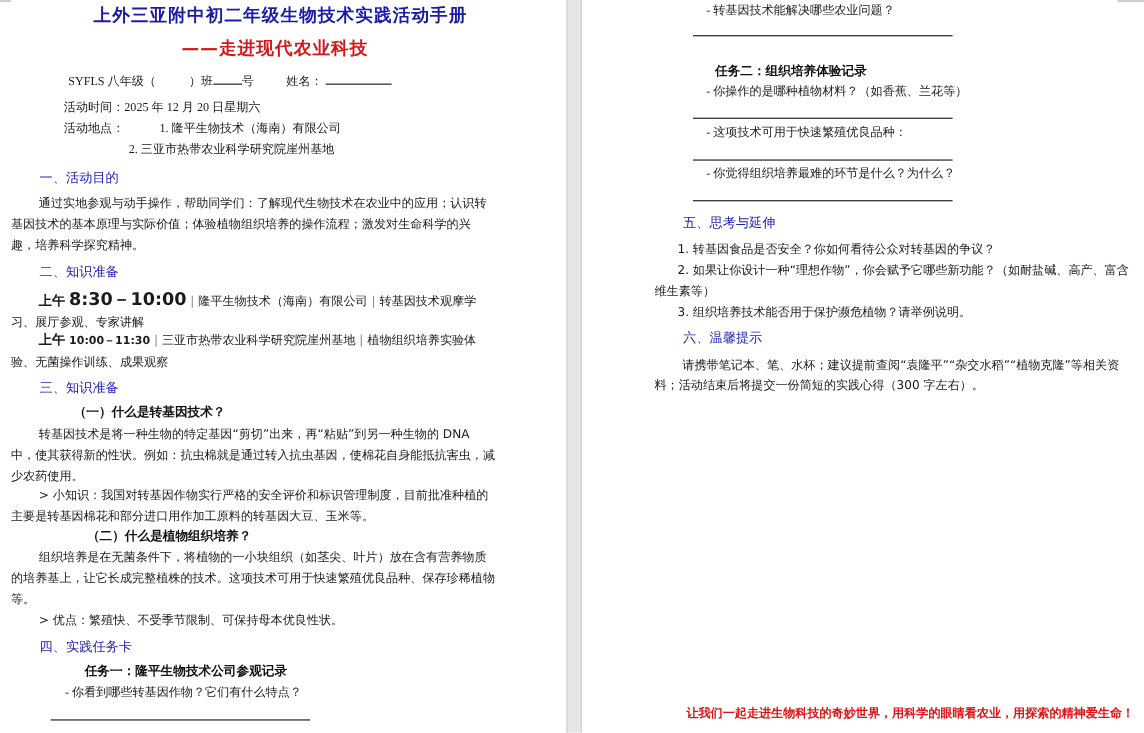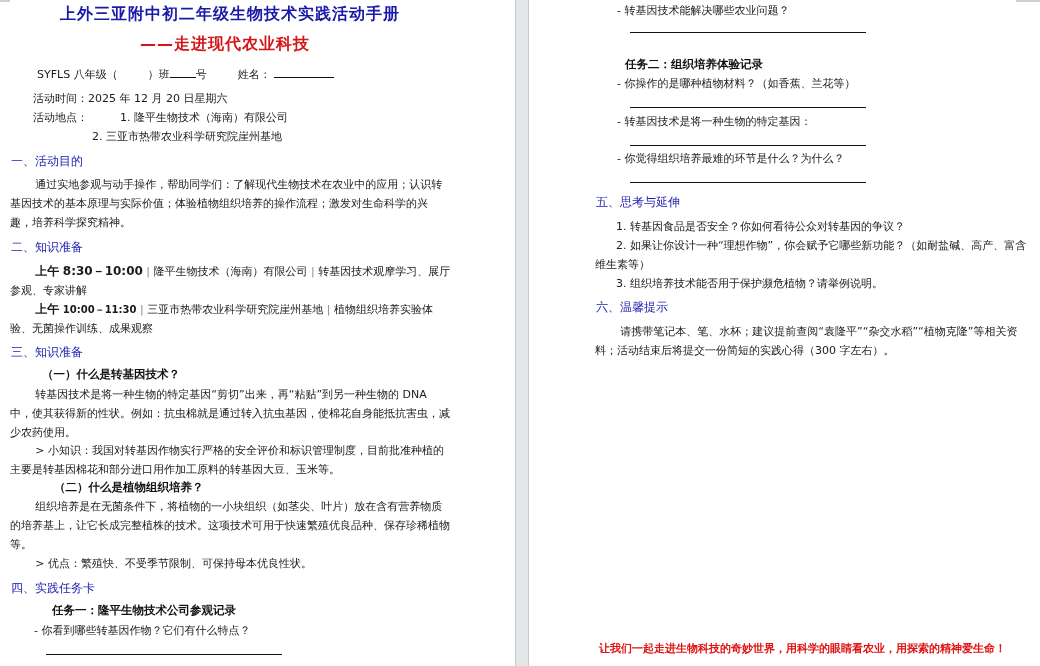--- a/index.html
+++ b/index.html
@@ -16,29 +16,29 @@
   #page-right { left: 529px; width: 511px; }
   .gutter {
     position: absolute; left: 515px; top: 0; width: 14px; height: 666px;
     background: #e4e6e7;
     border-left: 1px solid #c9cccd; border-right: 1px solid #c9cccd;
     box-sizing: border-box;
   }
   .corner-l { position:absolute; left:0; top:0; width:10px; height:2px; background:#cfcfcf; }
   .corner-r { position:absolute; right:0; top:0; width:24px; height:2px; background:#cfcfcf; }
 
-  .abs { position: absolute; white-space: nowrap; }
+  .abs { position: absolute; white-space: nowrap; padding-left: 25px; }
   .title-main {
     left: 0; width: 460px; text-align: center; top: 4px;
     font-size: 16px; font-weight: bold; color: #1a1aa8; letter-spacing: 1px;
   }
   .title-sub {
     left: 140px; top: 34px; font-size: 16px; font-weight: bold; color: #d41616; letter-spacing: 1px;
   }
-  .txt { font-size: 11px; line-height: 19px; color: #1a1a1a; }
+  .txt { font-size: 11px; line-height: 19px; color: #1a1a1a; font-family: Liberation Serif, serif; }
   .sec-head { font-size: 12px; font-weight: normal; color: #1c1cb0; }
   .sub-head { font-size: 11.5px; font-weight: bold; color: #111; }
   .para {
     position: absolute; font-size: 11px; line-height: 19px; color: #1a1a1a;
     white-space: normal; text-indent: 2.3em;
   }
   .blank-line { position: absolute; height: 1px; background: #111; }
   .inline-blank { display: inline-block; border-bottom: 1px solid #111; height: 11px; vertical-align: baseline; }
   .bold { font-weight: bold; }
   .footer {
@@ -68,21 +68,21 @@
   <div class="abs txt" style="left:33px; top:108px;">活动地点：</div>
   <div class="abs txt" style="left:92px; top:108px;margin-left:28px;">1. 隆平生物技术（海南）有限公司</div>
   <div class="abs txt" style="left:92px; top:127px;">2. 三亚市热带农业科学研究院崖州基地</div>
 
   <div class="abs sec-head" style="left:11px; top:153px;">一、活动目的</div>
   <div class="para" style="left:10px; top:175px; width:438px;">通过实地参观与动手操作，帮助同学们：了解现代生物技术在农业中的应用；认识转基因技术的基本原理与实际价值；体验植物组织培养的操作流程；激发对生命科学的兴趣，培养科学探究精神。</div>
 
   <div class="abs sec-head" style="left:11px; top:239px;">二、知识准备</div>
   <div class="para" style="left:10px; top:262px; width:442px;">
     <span class="bold" style="font-size:12px;">上午</span>
-    <span class="bold" style="font-size:12px;">8:30－10:00</span>
+    <span class="bold" style="font-size:16px;">8:30－10:00</span>
     <span style="color:#888;">|</span>
     <span>隆平生物技术（海南）有限公司</span>
     <span style="color:#888;">|</span>
     <span>转基因技术观摩学习、展厅参观、专家讲解</span>
   </div>
   <div class="para" style="left:10px; top:300px; width:442px;">
     <span class="bold" style="font-size:12px;">上午</span>
     <span class="bold" style="font-size:10px;">10:00－11:30</span>
     <span style="color:#888;">|</span>
     <span>三亚市热带农业科学研究院崖州基地</span>
@@ -108,21 +108,21 @@
 
 <div class="page" id="page-right">
   <div class="corner-r"></div>
 
   <div class="abs txt" style="left:88px; top:1px;">- 转基因技术能解决哪些农业问题？</div>
   <div class="blank-line" style="left:101px; top:32px; width:236px;"></div>
 
   <div class="abs sub-head" style="left:96px; top:57px;">任务二：组织培养体验记录</div>
   <div class="abs txt" style="left:88px; top:74px;">- 你操作的是哪种植物材料？（如香蕉、兰花等）</div>
   <div class="blank-line" style="left:101px; top:107px; width:236px;"></div>
-  <div class="abs txt" style="left:88px; top:112px;">- 转基因技术是将一种生物的特定基因：</div>
+  <div class="abs txt" style="left:88px; top:112px;">- 这项技术可用于快速繁殖优良品种：</div>
   <div class="blank-line" style="left:101px; top:145px; width:236px;"></div>
   <div class="abs txt" style="left:88px; top:149px;">- 你觉得组织培养最难的环节是什么？为什么？</div>
   <div class="blank-line" style="left:101px; top:182px; width:236px;"></div>
 
   <div class="abs sec-head" style="left:67px; top:194px;">五、思考与延伸</div>
   <div class="para" style="left:66px; top:217px; width:438px; text-indent:1.9em;">1. 转基因食品是否安全？你如何看待公众对转基因的争议？</div>
   <div class="para" style="left:66px; top:236px; width:438px; text-indent:1.9em;">2. 如果让你设计一种“理想作物”，你会赋予它哪些新功能？（如耐盐碱、高产、富含维生素等）</div>
   <div class="para" style="left:66px; top:274px; width:438px; text-indent:1.9em;">3. 组织培养技术能否用于保护濒危植物？请举例说明。</div>
 
   <div class="abs sec-head" style="left:67px; top:299px;">六、温馨提示</div>

